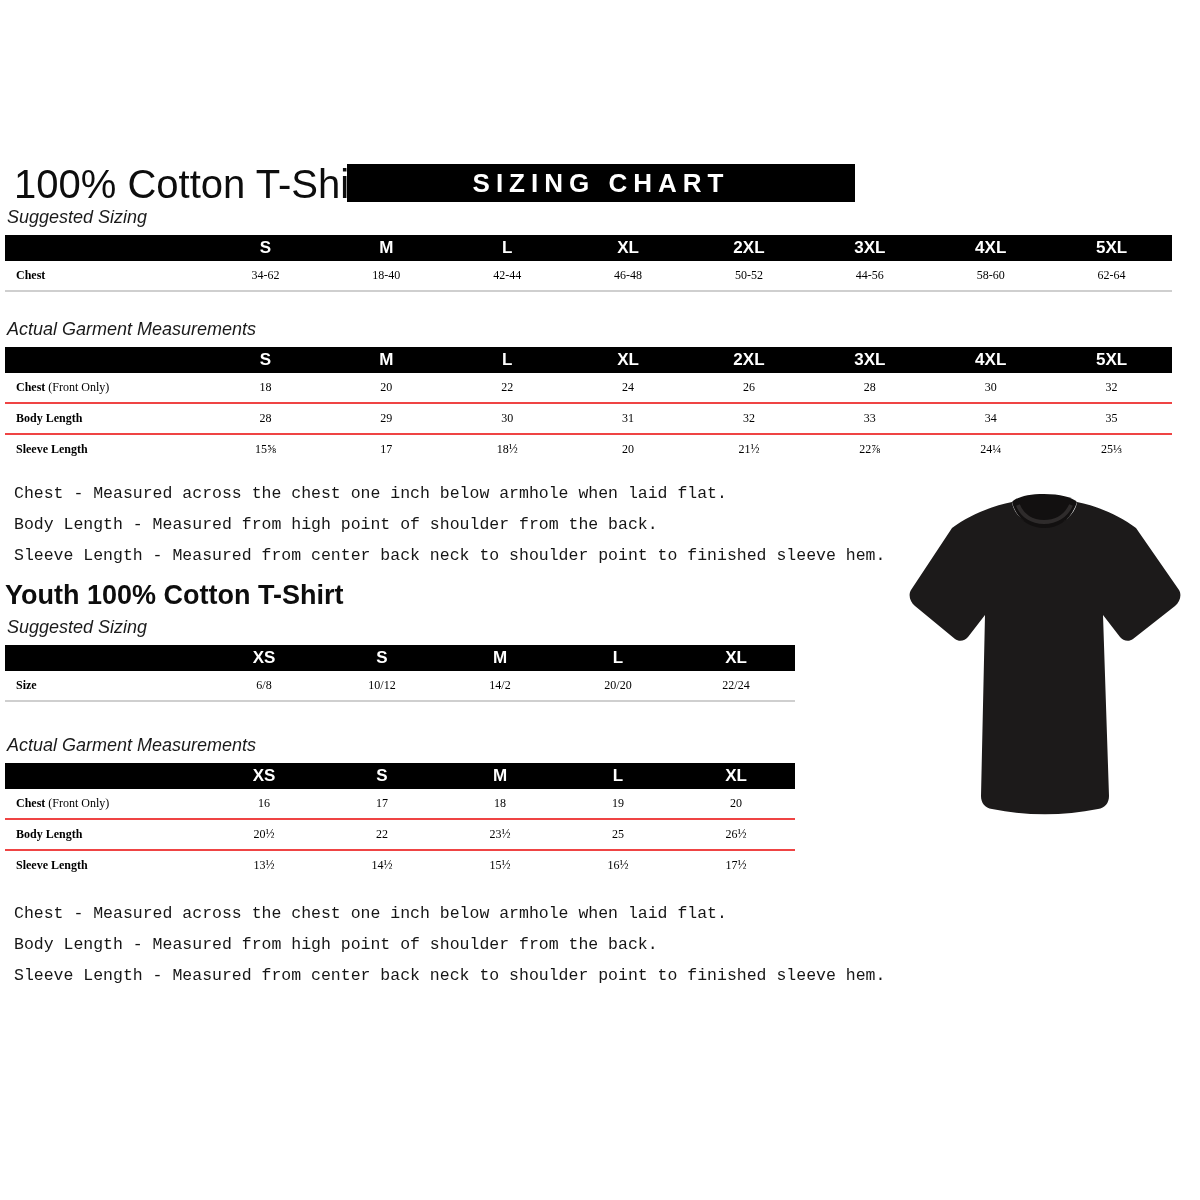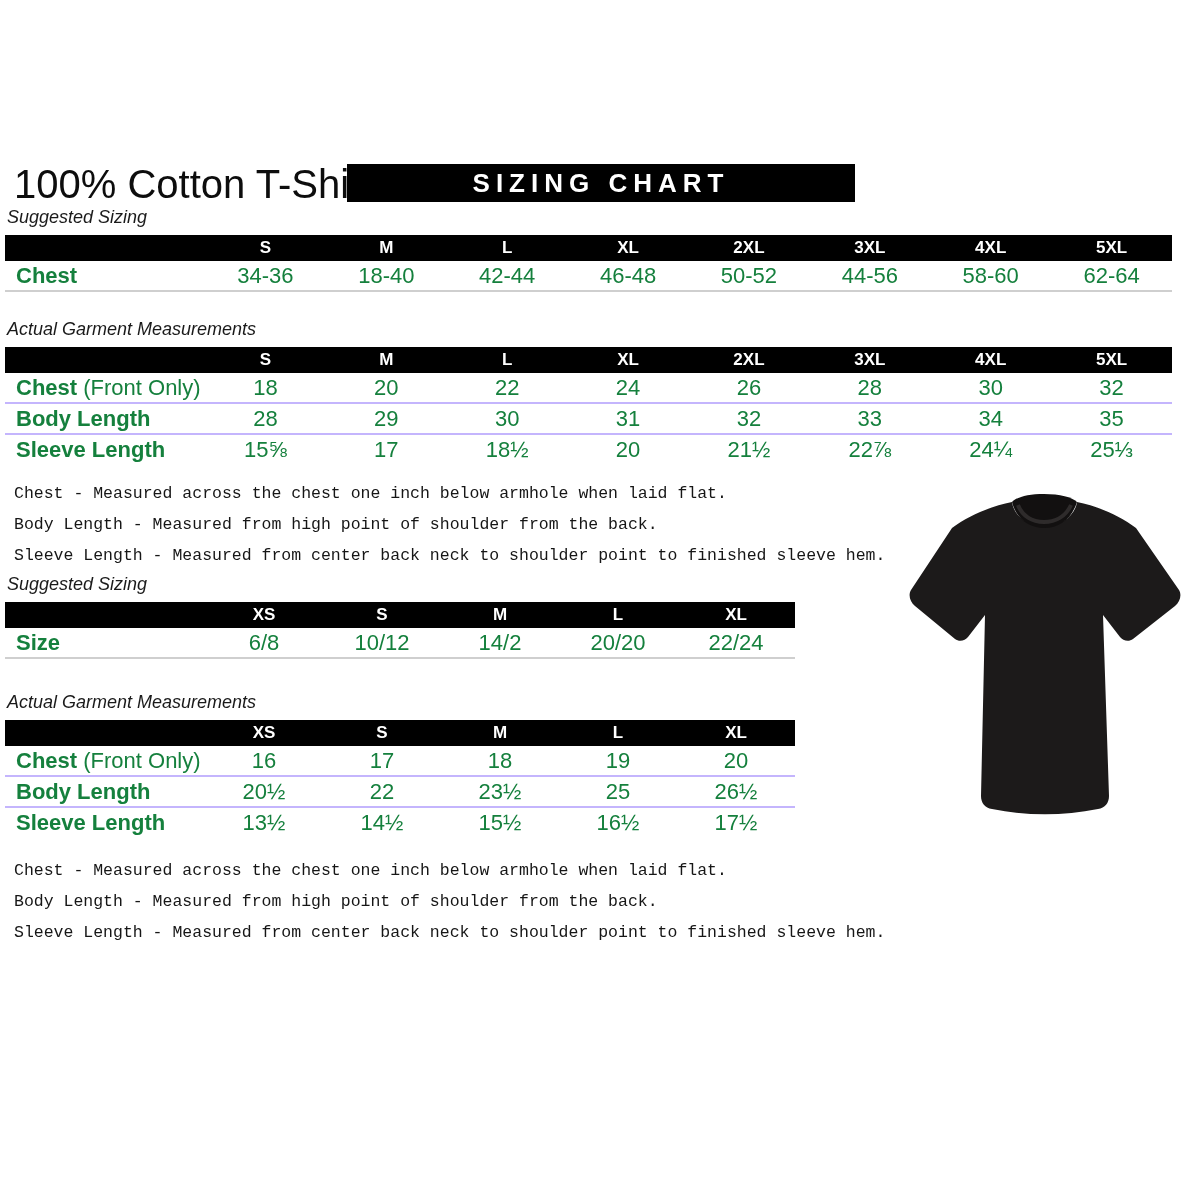--- a/index.html
+++ b/index.html
@@ -23,26 +23,26 @@
 
   table { border-collapse:collapse; table-layout:fixed; }
   table.adult { width:1167px; }
   table.youth-t { width:790px; }
   col.labelcol { width:200px; }
 
   th {
     background:#000; color:#fff; font-size:17px; font-weight:700;
     height:26px; text-align:center; padding:0;
   }
-  td { font-size:22px; height:29px; text-align:center; vertical-align:middle; padding:0; color:#15803d; }
+  td { font-size:12px; height:29px; text-align:center; vertical-align:middle; padding:0; color:#000000;font-family:Liberation Serif, serif; }
   td.label { text-align:left; padding-left:11px; font-weight:700; white-space:nowrap; }
   td.label .suffix { font-weight:400; }
 
   table.suggested tbody td { border-bottom:2px solid #cfcfcf; }
-  table.actual tr.datarow + tr.datarow td { border-top:2px solid #c4b5fd; }
+  table.actual tr.datarow + tr.datarow td { border-top:2px solid #ef4444; }
 
   .gap-after-table1 { height:24px; }
 
   .notes { margin-left:9px;font-family:Liberation Mono, monospace; }
   .notes div { font-size:16.5px; line-height:31px; color:#161616; }
 
   .youth-title { font-size:27px; font-weight:700; margin:9px 0 6px 0; color:#0d0d0d; }
 
   .tshirt-wrap { position:absolute; left:892px; top:478px; width:306px; height:356px; }
 </style>
@@ -79,21 +79,21 @@
         <th>XL</th>
         <th>2XL</th>
         <th>3XL</th>
         <th>4XL</th>
         <th>5XL</th>
       </tr>
     </thead>
     <tbody>
       <tr>
         <td class="label">Chest</td>
-        <td>34-36</td>
+        <td>34-62</td>
         <td>18-40</td>
         <td>42-44</td>
         <td>46-48</td>
         <td>50-52</td>
         <td>44-56</td>
         <td>58-60</td>
         <td>62-64</td>
       </tr>
     </tbody>
   </table>
@@ -163,20 +163,21 @@
       </tr>
     </tbody>
   </table>
 
   <div class="notes" style="margin-top:14px;">
     <div>Chest - Measured across the chest one inch below armhole when laid flat.</div>
     <div>Body Length - Measured from high point of shoulder from the back.</div>
     <div>Sleeve Length - Measured from center back neck to shoulder point to finished sleeve hem.</div>
   </div>
 
+  <div class="youth-title">Youth 100% Cotton T-Shirt</div>
 
   <div class="section-label">Suggested Sizing</div>
 
   <table class="youth-t suggested">
     <colgroup>
         <col class="labelcol">
         <col>
         <col>
         <col>
         <col>

